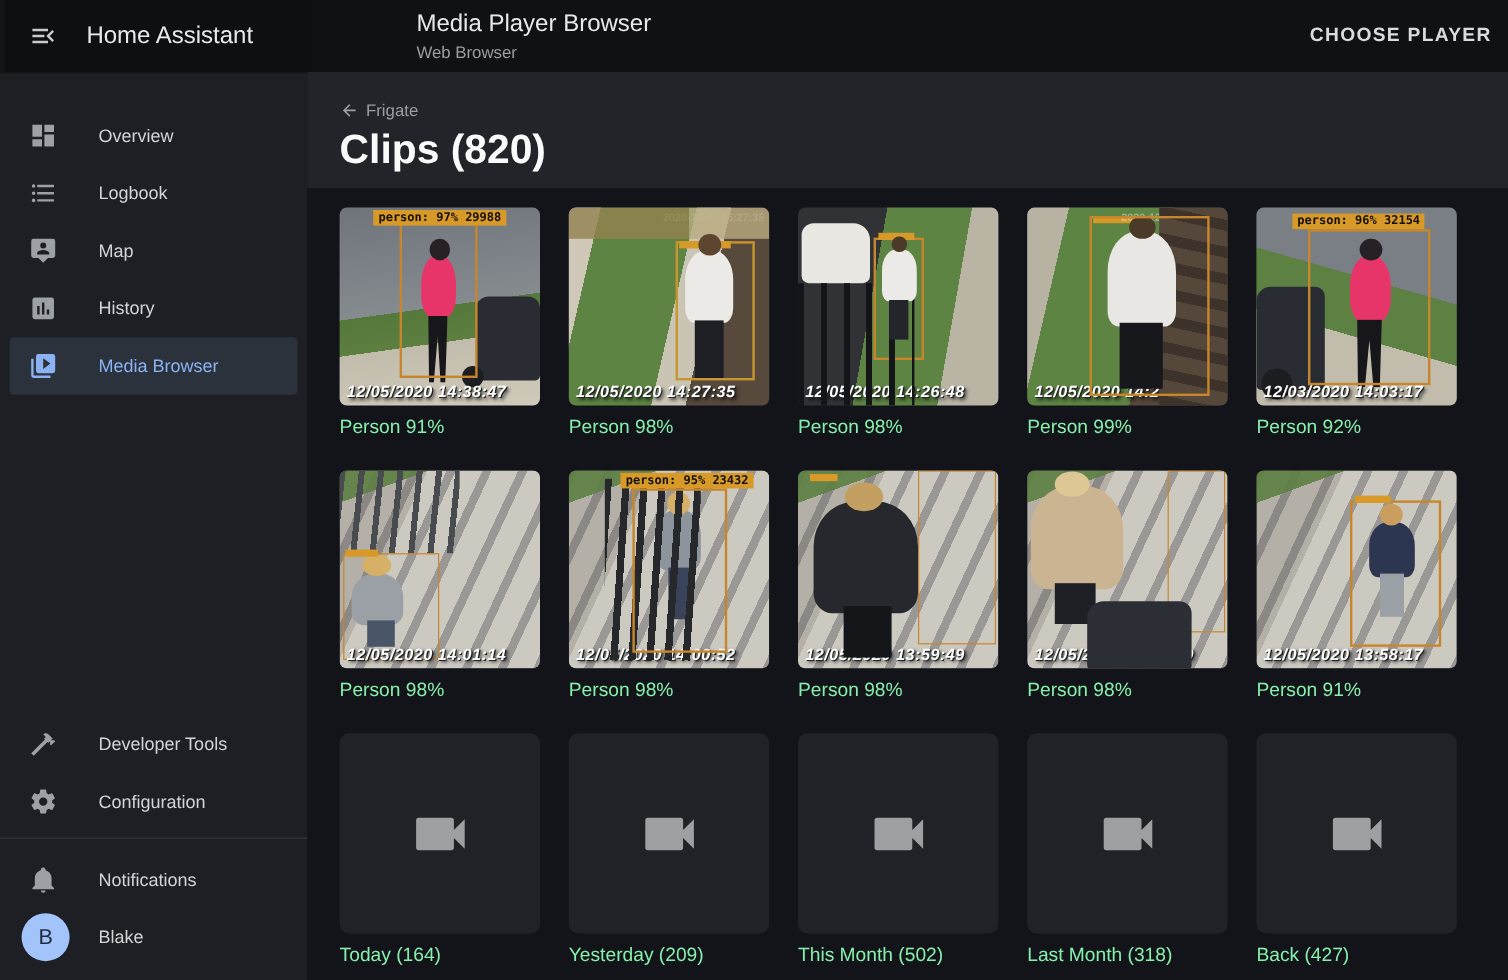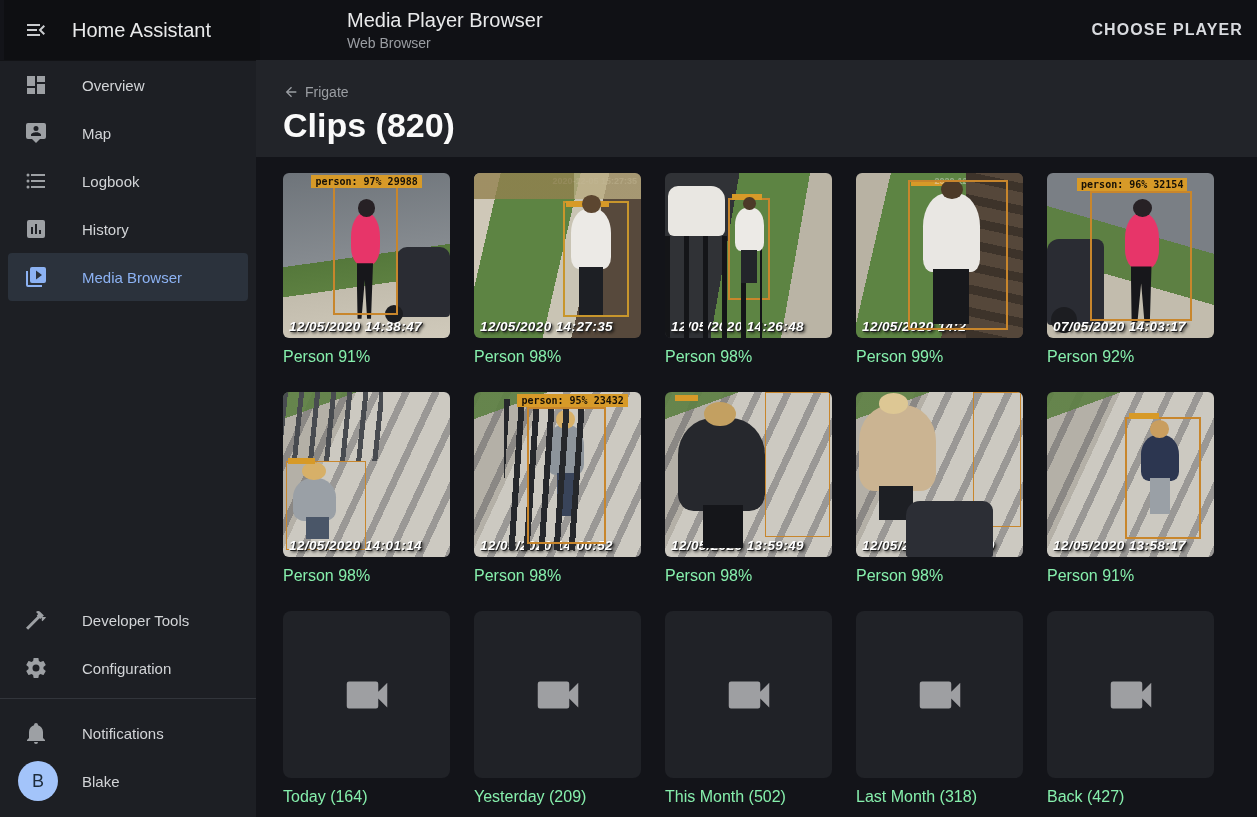--- a/index.html
+++ b/index.html
@@ -16,21 +16,21 @@
   .page-head { margin-left:87px; }
   .page-title { color:#e8e9ea; font-size:20px; font-weight:400; line-height:24px; }
   .page-sub { color:#9b9ea3; font-size:14px; line-height:18px; margin-top:2px; }
   .appbar-spacer { flex:1; }
   .choose-player { background:transparent; border:none; color:#d9dbdf; font-size:16px; font-weight:700;
     letter-spacing:1.1px; padding:10px 18px; cursor:pointer; font-family:inherit; }
 
   
   .sidebar { position:absolute; left:0; top:60px; bottom:0; width:256px; background:#1d1f24; z-index:4;
     display:flex; flex-direction:column; border-top:1px solid #121316; }
-  .nav { padding-top:0; }
+  .nav { padding-top:28px; }
   .nav-item { height:48px; display:flex; align-items:center; margin:0 8px; border-radius:4px;
     color:#d2d4d7; cursor:pointer; }
   .nav-item .nicon { width:24px; height:24px; margin-left:16px; color:#9da0a4; flex:0 0 auto; }
   .nav-item .nlabel { margin-left:34px; font-size:15px; }
   .nav-item.selected { background:#2b323c; color:#8cb2f3; }
   .nav-item.selected .nicon { color:#8cb2f3; }
   .nav-gap { flex:1; }
   .divider { height:1px; background:#32353b; margin:6px 0 10px 0; }
   .avatar { width:40px; height:40px; border-radius:50%; background:#a3c4fa; color:#1d2b3a;
     display:flex; align-items:center; justify-content:center; font-size:18px; margin-left:10px; flex:0 0 auto; }
@@ -199,32 +199,32 @@
       <span class="nicon">
         <svg viewBox="0 0 24 24" fill="currentColor">
             <path d="M13,3V9H21V3M13,21H21V11H13M3,21H11V15H3M3,13H11V3H3V13Z"></path>
           </svg>
       </span>
       <span class="nlabel">Overview</span>
     </div>
     <div class="nav-item">
       <span class="nicon">
         <svg viewBox="0 0 24 24" fill="currentColor">
+            <path d="M7,5H21V7H7V5M7,13V11H21V13H7M4,4.5A1.5,1.5 0 0,1 5.5,6A1.5,1.5 0 0,1 4,7.5A1.5,1.5 0 0,1 2.5,6A1.5,1.5 0 0,1 4,4.5M4,10.5A1.5,1.5 0 0,1 5.5,12A1.5,1.5 0 0,1 4,13.5A1.5,1.5 0 0,1 2.5,12A1.5,1.5 0 0,1 4,10.5M7,19V17H21V19H7M4,16.5A1.5,1.5 0 0,1 5.5,18A1.5,1.5 0 0,1 4,19.5A1.5,1.5 0 0,1 2.5,18A1.5,1.5 0 0,1 4,16.5Z"></path>
+          </svg>
+      </span>
+      <span class="nlabel">Logbook</span>
+    </div>
+    <div class="nav-item">
+      <span class="nicon">
+        <svg viewBox="0 0 24 24" fill="currentColor">
             <path d="M20,2H4A2,2 0 0,0 2,4V16A2,2 0 0,0 4,18H8L12,22L16,18H20A2,2 0 0,0 22,16V4A2,2 0 0,0 20,2M12,5A2.5,2.5 0 0,1 14.5,7.5A2.5,2.5 0 0,1 12,10A2.5,2.5 0 0,1 9.5,7.5A2.5,2.5 0 0,1 12,5M17,15H7V13.75C7,12.09 10.33,11.25 12,11.25C13.67,11.25 17,12.09 17,13.75V15Z"></path>
           </svg>
       </span>
       <span class="nlabel">Map</span>
-    </div>
-    <div class="nav-item">
-      <span class="nicon">
-        <svg viewBox="0 0 24 24" fill="currentColor">
-            <path d="M7,5H21V7H7V5M7,13V11H21V13H7M4,4.5A1.5,1.5 0 0,1 5.5,6A1.5,1.5 0 0,1 4,7.5A1.5,1.5 0 0,1 2.5,6A1.5,1.5 0 0,1 4,4.5M4,10.5A1.5,1.5 0 0,1 5.5,12A1.5,1.5 0 0,1 4,13.5A1.5,1.5 0 0,1 2.5,12A1.5,1.5 0 0,1 4,10.5M7,19V17H21V19H7M4,16.5A1.5,1.5 0 0,1 5.5,18A1.5,1.5 0 0,1 4,19.5A1.5,1.5 0 0,1 2.5,18A1.5,1.5 0 0,1 4,16.5Z"></path>
-          </svg>
-      </span>
-      <span class="nlabel">Logbook</span>
     </div>
     <div class="nav-item">
       <span class="nicon">
         <svg viewBox="0 0 24 24" fill="currentColor">
             <path d="M19,3H5A2,2 0 0,0 3,5V19A2,2 0 0,0 5,21H19A2,2 0 0,0 21,19V5A2,2 0 0,0 19,3M9,17H7V10H9V17M13,17H11V7H13V17M17,17H15V13H17V17Z"></path>
           </svg>
       </span>
       <span class="nlabel">History</span>
     </div>
     <div class="nav-item selected">
@@ -328,21 +328,21 @@
       </div>
       <div class="caption">Person 99%</div>
     </div>
 
     <div class="card">
       <div class="thumb s5">
         <div class="prop"></div>
         <div class="person"></div>
         <div class="bbox"></div>
         <div class="chip">person: 96% 32154</div>
-        <div class="ts">07/05/2020 14:03:17</div>
+        <div class="ts">12/03/2020 14:03:17</div>
       </div>
       <div class="caption">Person 92%</div>
     </div>
 
     <div class="card">
       <div class="thumb conc s6">
         <div class="rails"></div>
         <div class="person"></div>
         <div class="bbox"></div>
         <div class="mini"></div>

